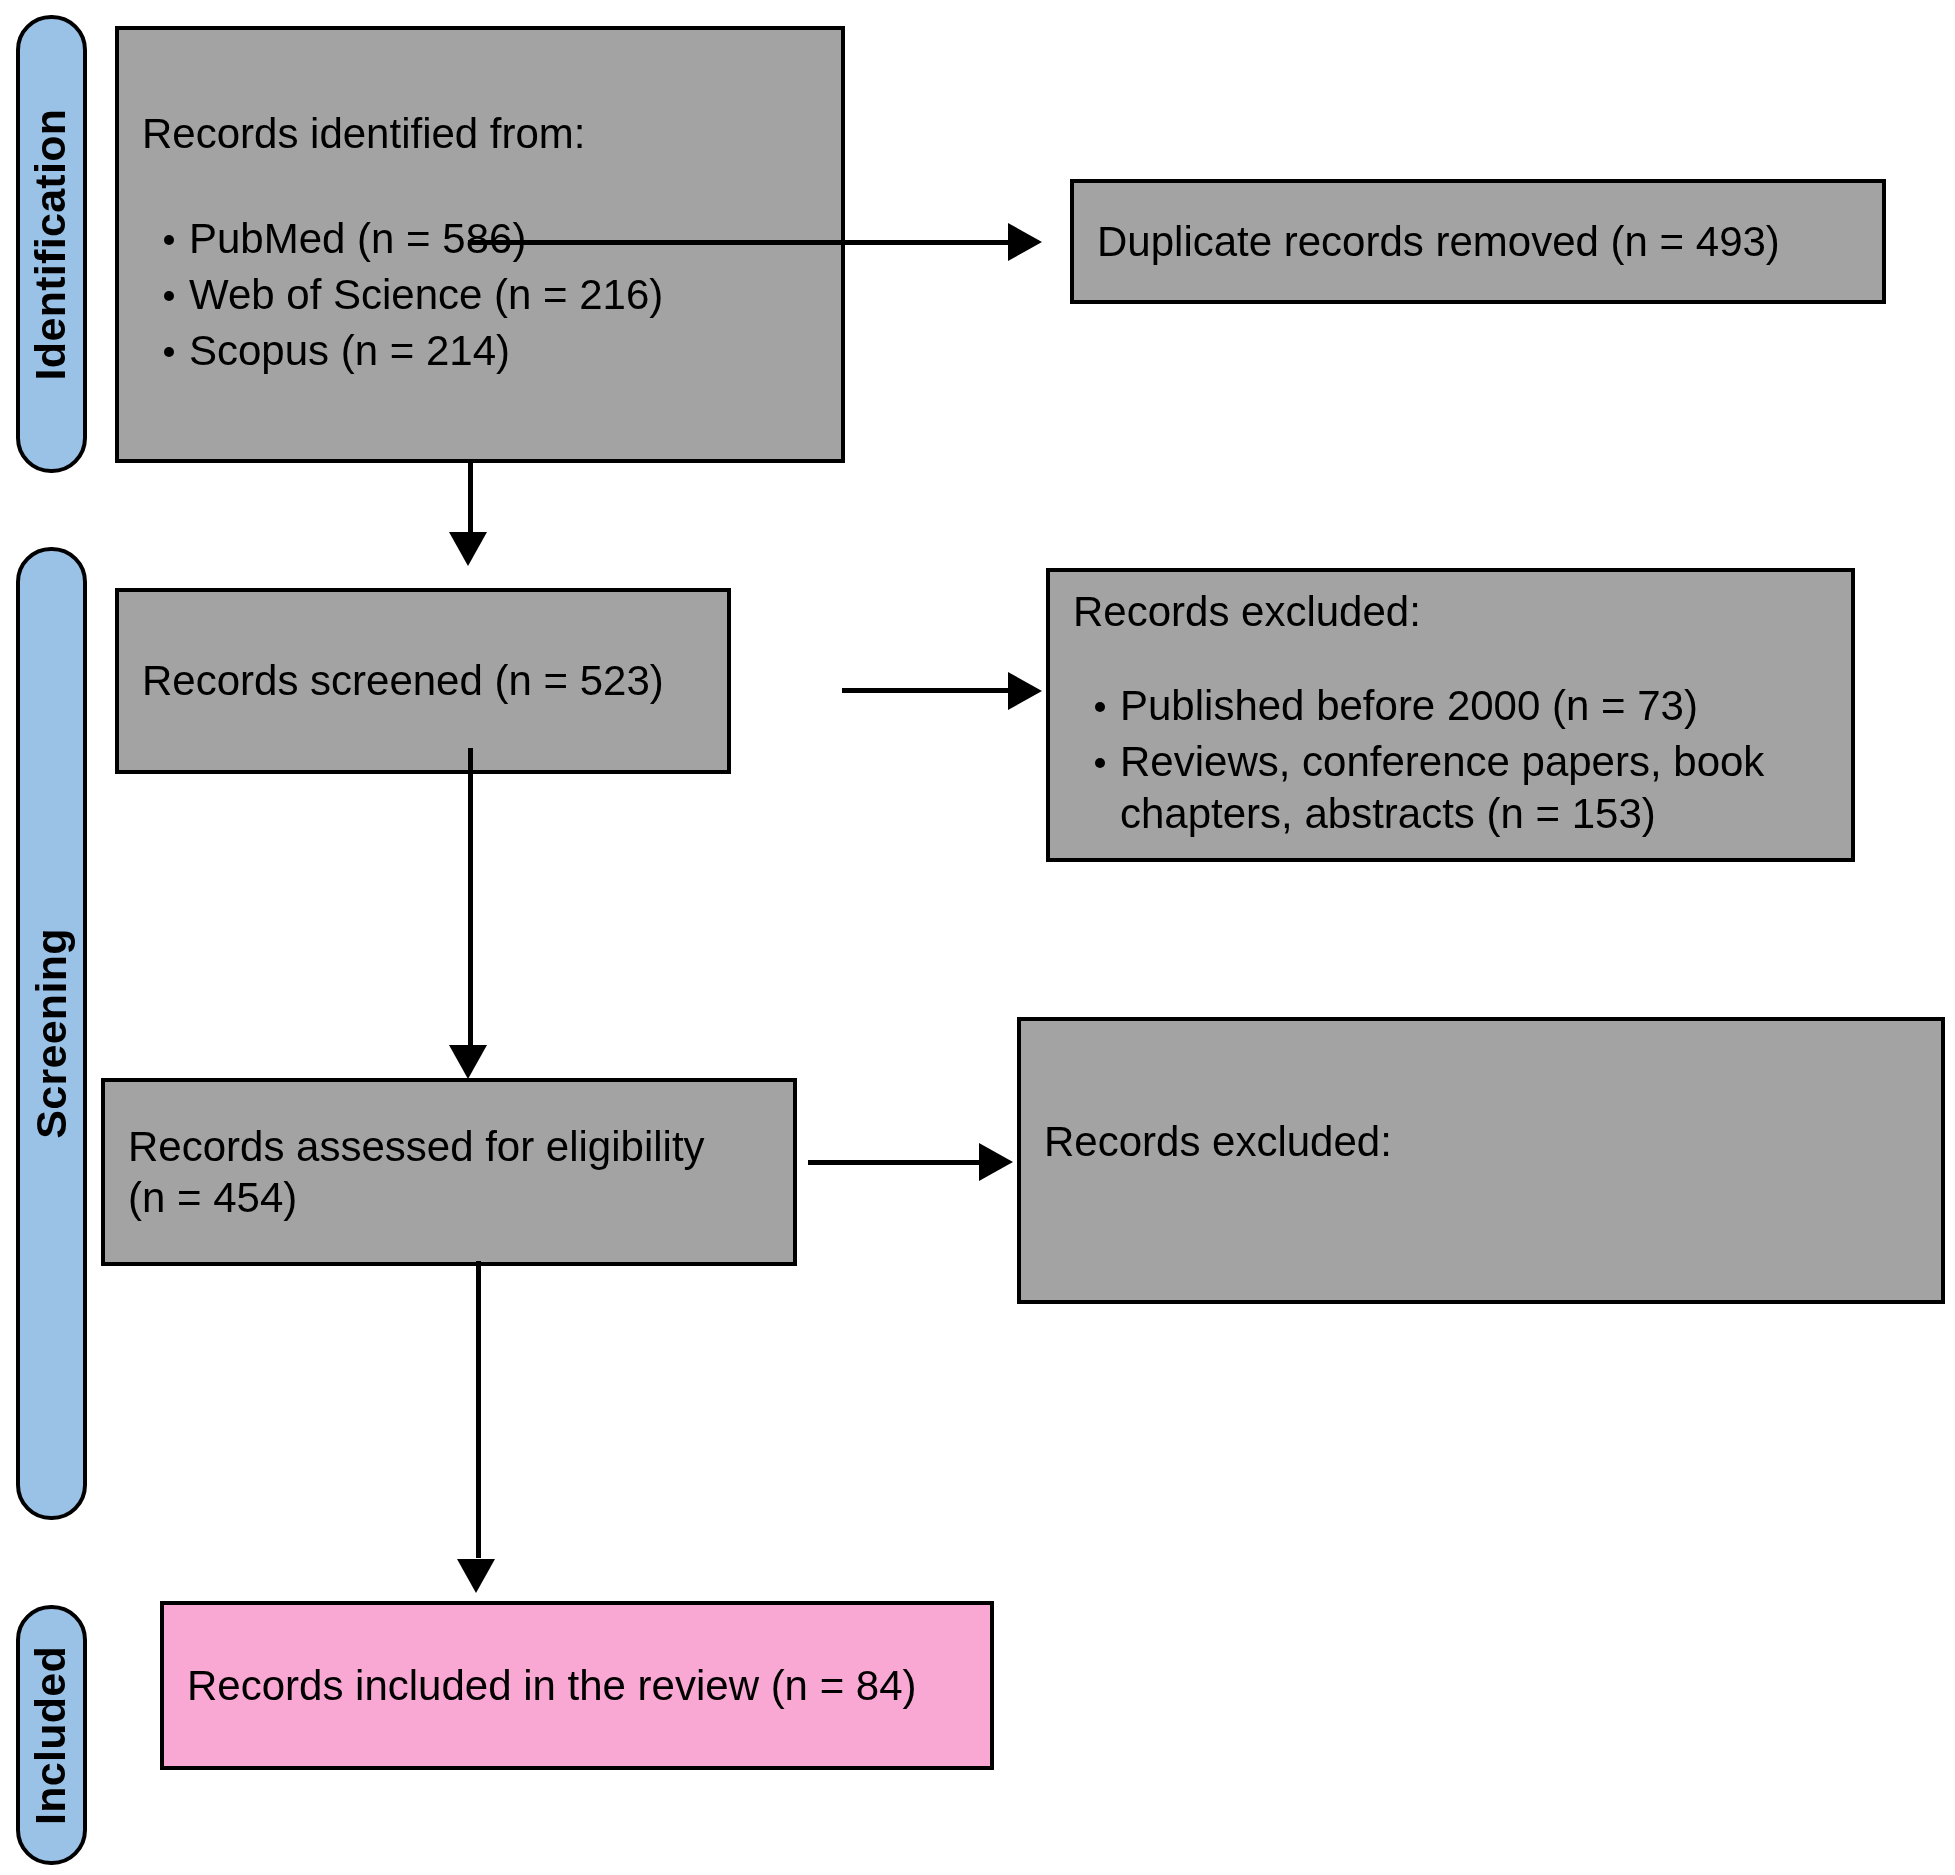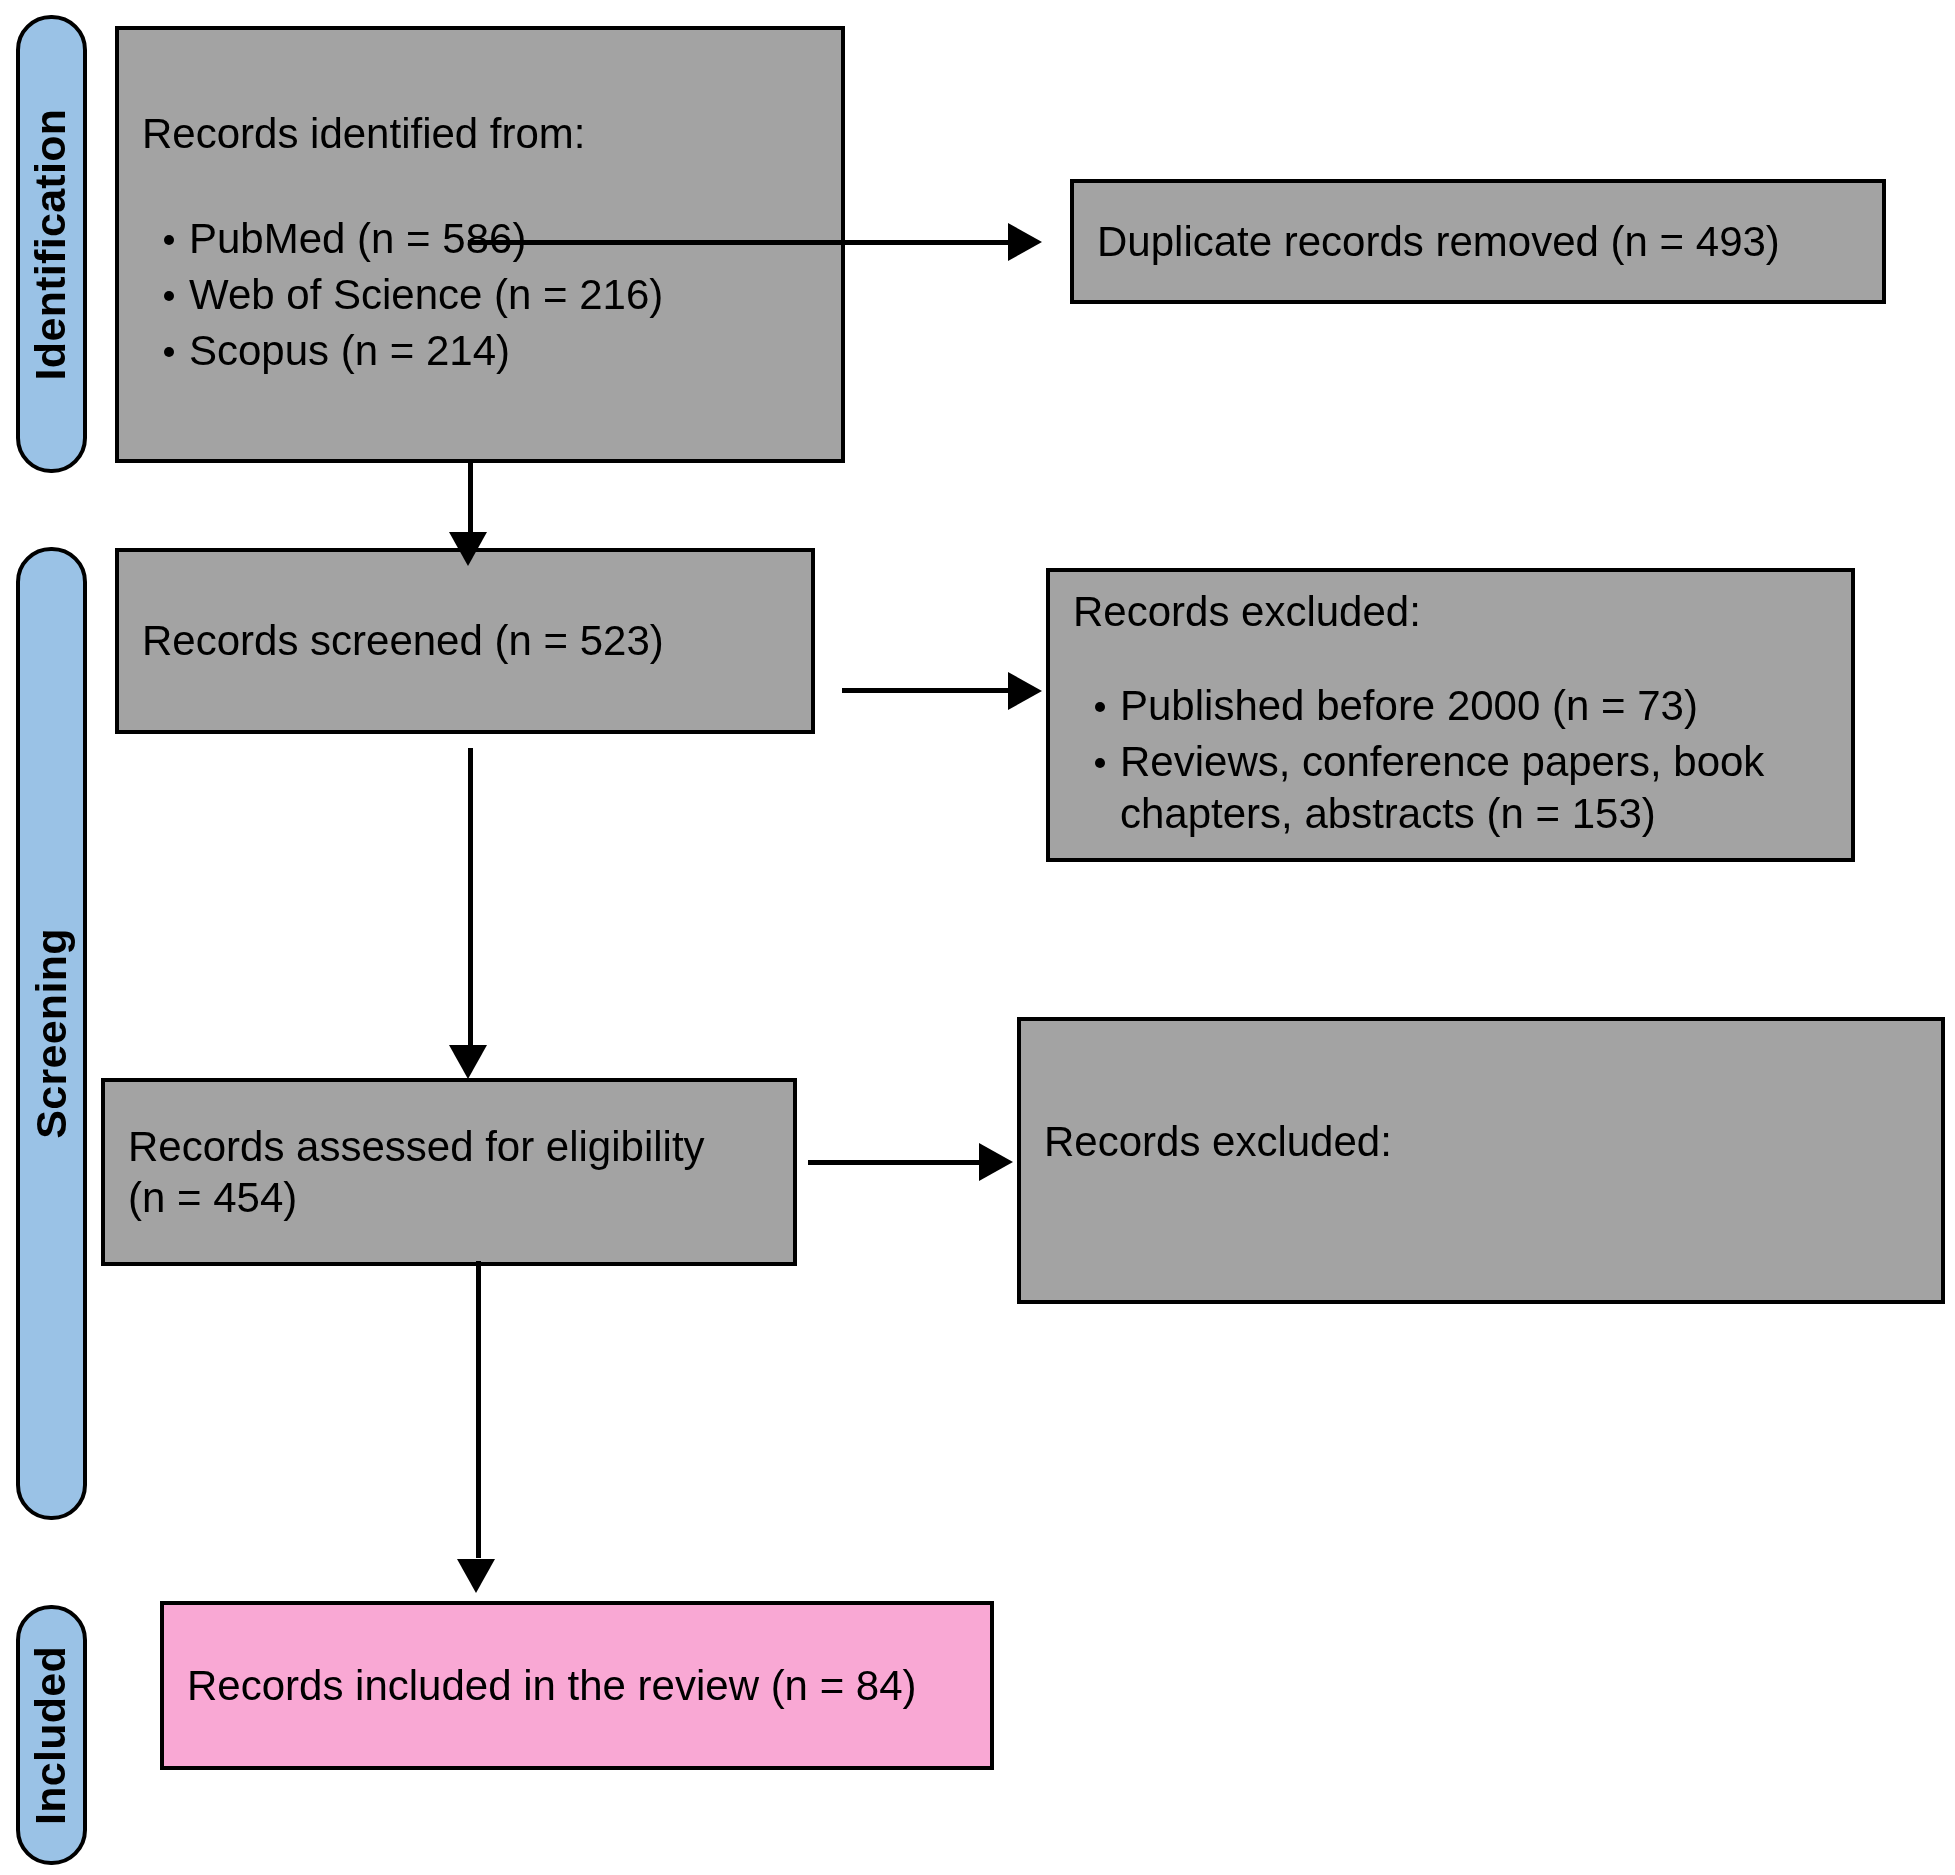--- a/index.html
+++ b/index.html
@@ -139,21 +139,21 @@
       <li class="bullet-item">PubMed (n = 586)</li>
       <li class="bullet-item">Web of Science (n = 216)</li>
       <li class="bullet-item">Scopus (n = 214)</li>
     </ul>
   </div>
 
   <div class="flow-box" style="left:1046px; top:179px; width:816px; height:125px;margin-left:24px;">
     <div class="box-text">Duplicate records removed (n = 493)</div>
   </div>
 
-  <div class="flow-box" style="left:115px; top:548px; width:700px; height:186px;">
+  <div class="flow-box" style="left:115px; top:588px; width:616px; height:186px;">
     <div class="box-text">Records screened (n = 523)</div>
   </div>
 
   <div class="flow-box" style="left:1046px; top:568px; width:809px; height:294px;">
     <div class="box-heading" style="margin-bottom:42px;">Records excluded:</div>
     <ul class="bullet-list">
       <li class="bullet-item">Published before 2000 (n = 73)</li>
       <li class="bullet-item">Reviews, conference papers, book chapters, abstracts (n = 153)</li>
     </ul>
   </div>

